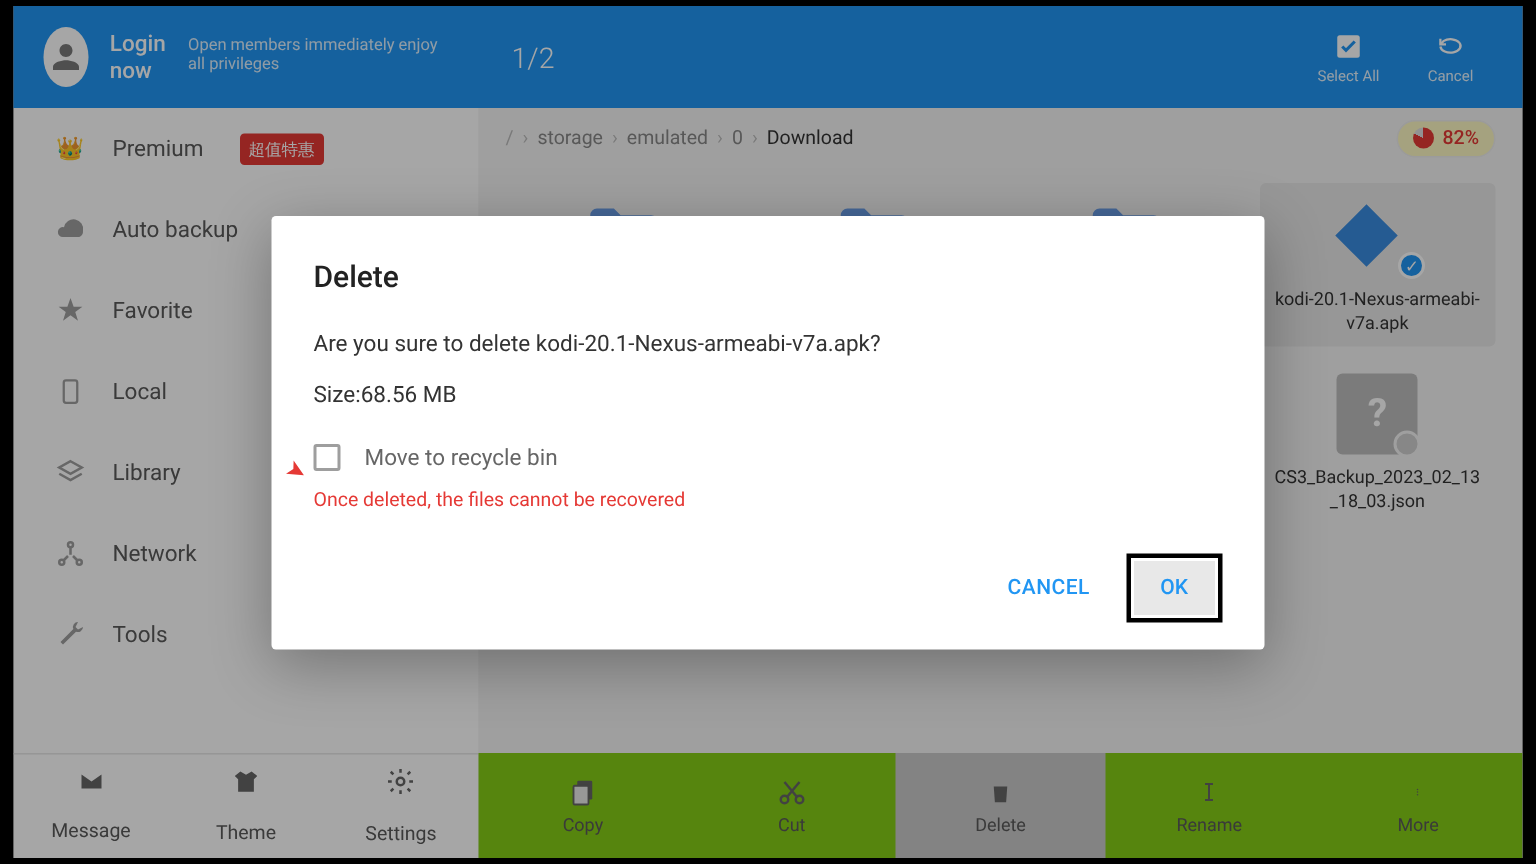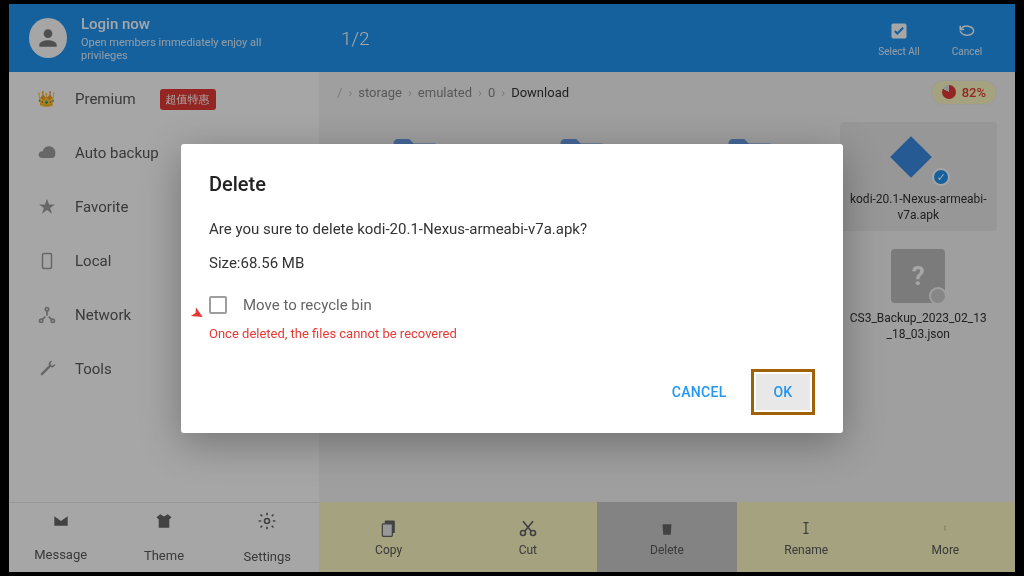--- a/index.html
+++ b/index.html
@@ -2,21 +2,21 @@
 <html><head>
 <meta charset="utf-8">
 <style>
 *{box-sizing:border-box;margin:0;padding:0;font-family:Roboto,Arial,sans-serif}
 body{width:1024px;height:576px;overflow:hidden;background:#000;position:relative}
 .app{position:absolute;top:4px;left:9px;right:9px;bottom:4px;background:#f5f5f5;display:flex;flex-direction:column}
 .header{height:68px;background:#2196f3;display:flex;align-items:center;color:#fff}
 .login-area{display:flex;align-items:center;padding:0 20px;width:310px}
 .avatar{width:40px;height:40px;border-radius:50%;background:#fff;display:flex;align-items:center;justify-content:center;margin-right:14px}
 .avatar svg{width:26px;height:26px;fill:#7a7a7a}
-.login-text{display:flex;flex-direction:column}
+.login-text{display:flex;flex-direction:row}
 .login-title{font-size:15px;font-weight:500}
 .login-sub{font-size:11px;opacity:.85;margin-top:3px}
 .counter{font-size:19px;font-weight:300;margin-left:22px}
 .header-actions{margin-left:auto;display:flex;gap:8px;padding-right:18px}
 .ha{display:flex;flex-direction:column;align-items:center;font-size:10px;width:60px;gap:4px;color:#e3f2fd}
 .ha-icon{width:22px;height:22px;display:flex;align-items:center;justify-content:center}
 .body{flex:1;display:flex;overflow:hidden}
 .sidebar{width:310px;background:#fff;display:flex;flex-direction:column}
 .sb-item{height:54px;display:flex;align-items:center;padding:0 28px;color:#595959;font-size:15px;gap:18px}
 .sb-icon{width:20px;height:20px;display:flex;align-items:center;justify-content:center;color:#9e9e9e}
@@ -33,36 +33,36 @@
 .grid{flex:1;display:grid;grid-template-columns:repeat(4,1fr);gap:10px;padding:10px 18px;align-content:start}
 .file{display:flex;flex-direction:column;align-items:center;padding:8px;border-radius:4px;font-size:12px;color:#333;text-align:center}
 .file.selected{background:#e8e8e8}
 .file-ic{width:68px;height:54px;margin-bottom:8px;position:relative}
 .folder-svg{width:68px;height:54px;fill:#6a9ee8}
 .apk-ic{width:54px;height:54px;display:flex;align-items:center;justify-content:center}
 .json-ic{width:54px;height:54px;background:#bdbdbd;border-radius:4px;display:flex;align-items:center;justify-content:center;color:#fff;font-size:26px;font-weight:bold;position:relative}
 .json-ic::after{content:"";position:absolute;bottom:-2px;right:-2px;width:14px;height:14px;border-radius:50%;background:#cfcfcf;border:2px solid #f5f5f5}
 .check-badge{position:absolute;bottom:-2px;right:2px;width:18px;height:18px;border-radius:50%;background:#2196f3;border:2px solid #fff;display:flex;align-items:center;justify-content:center;color:#fff;font-size:11px}
 .file-name{line-height:1.3;max-width:140px;word-break:break-all}
-.toolbar{height:70px;background:#fef9c3;display:flex}
+.toolbar{height:70px;background:#84cc16;display:flex}
 .tb-btn{flex:1;display:flex;flex-direction:column;align-items:center;justify-content:center;gap:5px;color:#595959;font-size:12px}
 .tb-btn.active{background:#c9c9c9}
 .overlay{position:absolute;inset:0;background:rgba(0,0,0,.35);display:flex;align-items:center;justify-content:center}
 .dialog{width:662px;background:#fff;border-radius:3px;padding:28px 28px 18px;box-shadow:0 10px 40px rgba(0,0,0,.3)}
 .dlg-title{font-size:20px;font-weight:500;color:#222;margin-bottom:24px}
 .dlg-msg{font-size:15px;color:#333;margin-bottom:16px}
 .dlg-size{font-size:15px;color:#333;margin-bottom:24px}
 .chk-row{display:flex;align-items:center;gap:16px;margin-bottom:12px;position:relative}
 .chkbox{width:18px;height:18px;border:2px solid #9e9e9e;border-radius:2px}
 .chk-label{font-size:15px;color:#666}
 .arrow{position:absolute;left:-18px;top:8px;color:#e53935;font-size:16px;transform:rotate(30deg)}
 .warn{color:#e53935;font-size:13px;margin-bottom:28px}
 .dlg-actions{display:flex;justify-content:flex-end;gap:8px;align-items:center}
 .dlg-btn{padding:10px 16px;font-size:14px;font-weight:500;color:#2196f3;background:none;border:none;letter-spacing:.3px}
-.ok-wrap{border:3px solid #a16207;padding:2px}
+.ok-wrap{border:3px solid #000000;padding:2px}
 .ok-btn{background:#e8e8e8;padding:10px 18px;font-size:14px;font-weight:500;color:#2196f3;border:none}
 .chev{color:#bbb}
 </style>
 </head>
 <body>
 
 <div class="app">
   <div class="header">
     <div class="login-area">
       <div class="avatar">
@@ -121,20 +121,29 @@
           </span>
         <span>Favorite</span>
       </div>
       <div class="sb-item">
         <span class="sb-icon">
             <svg width="18" height="20" viewBox="0 0 24 24" fill="none" stroke="#9e9e9e" stroke-width="2">
               <rect x="6" y="2" width="12" height="20" rx="2"></rect>
             </svg>
           </span>
         <span>Local</span>
+      </div>
+      <div class="sb-item">
+        <span class="sb-icon">
+            <svg width="20" height="20" viewBox="0 0 24 24" fill="none" stroke="#9e9e9e" stroke-width="2">
+              <path d="M12 3l9 5-9 5-9-5z"></path>
+              <path d="M3 13l9 5 9-5"></path>
+            </svg>
+          </span>
+        <span>Library</span>
       </div>
       <div class="sb-item">
         <span class="sb-icon">
             <svg width="20" height="20" viewBox="0 0 24 24" fill="none" stroke="#9e9e9e" stroke-width="2">
               <circle cx="12" cy="5" r="2"></circle>
               <circle cx="5" cy="19" r="2"></circle>
               <circle cx="19" cy="19" r="2"></circle>
               <path d="M12 7v6M10 14l-4 4M14 14l4 4"></path>
             </svg>
           </span>

